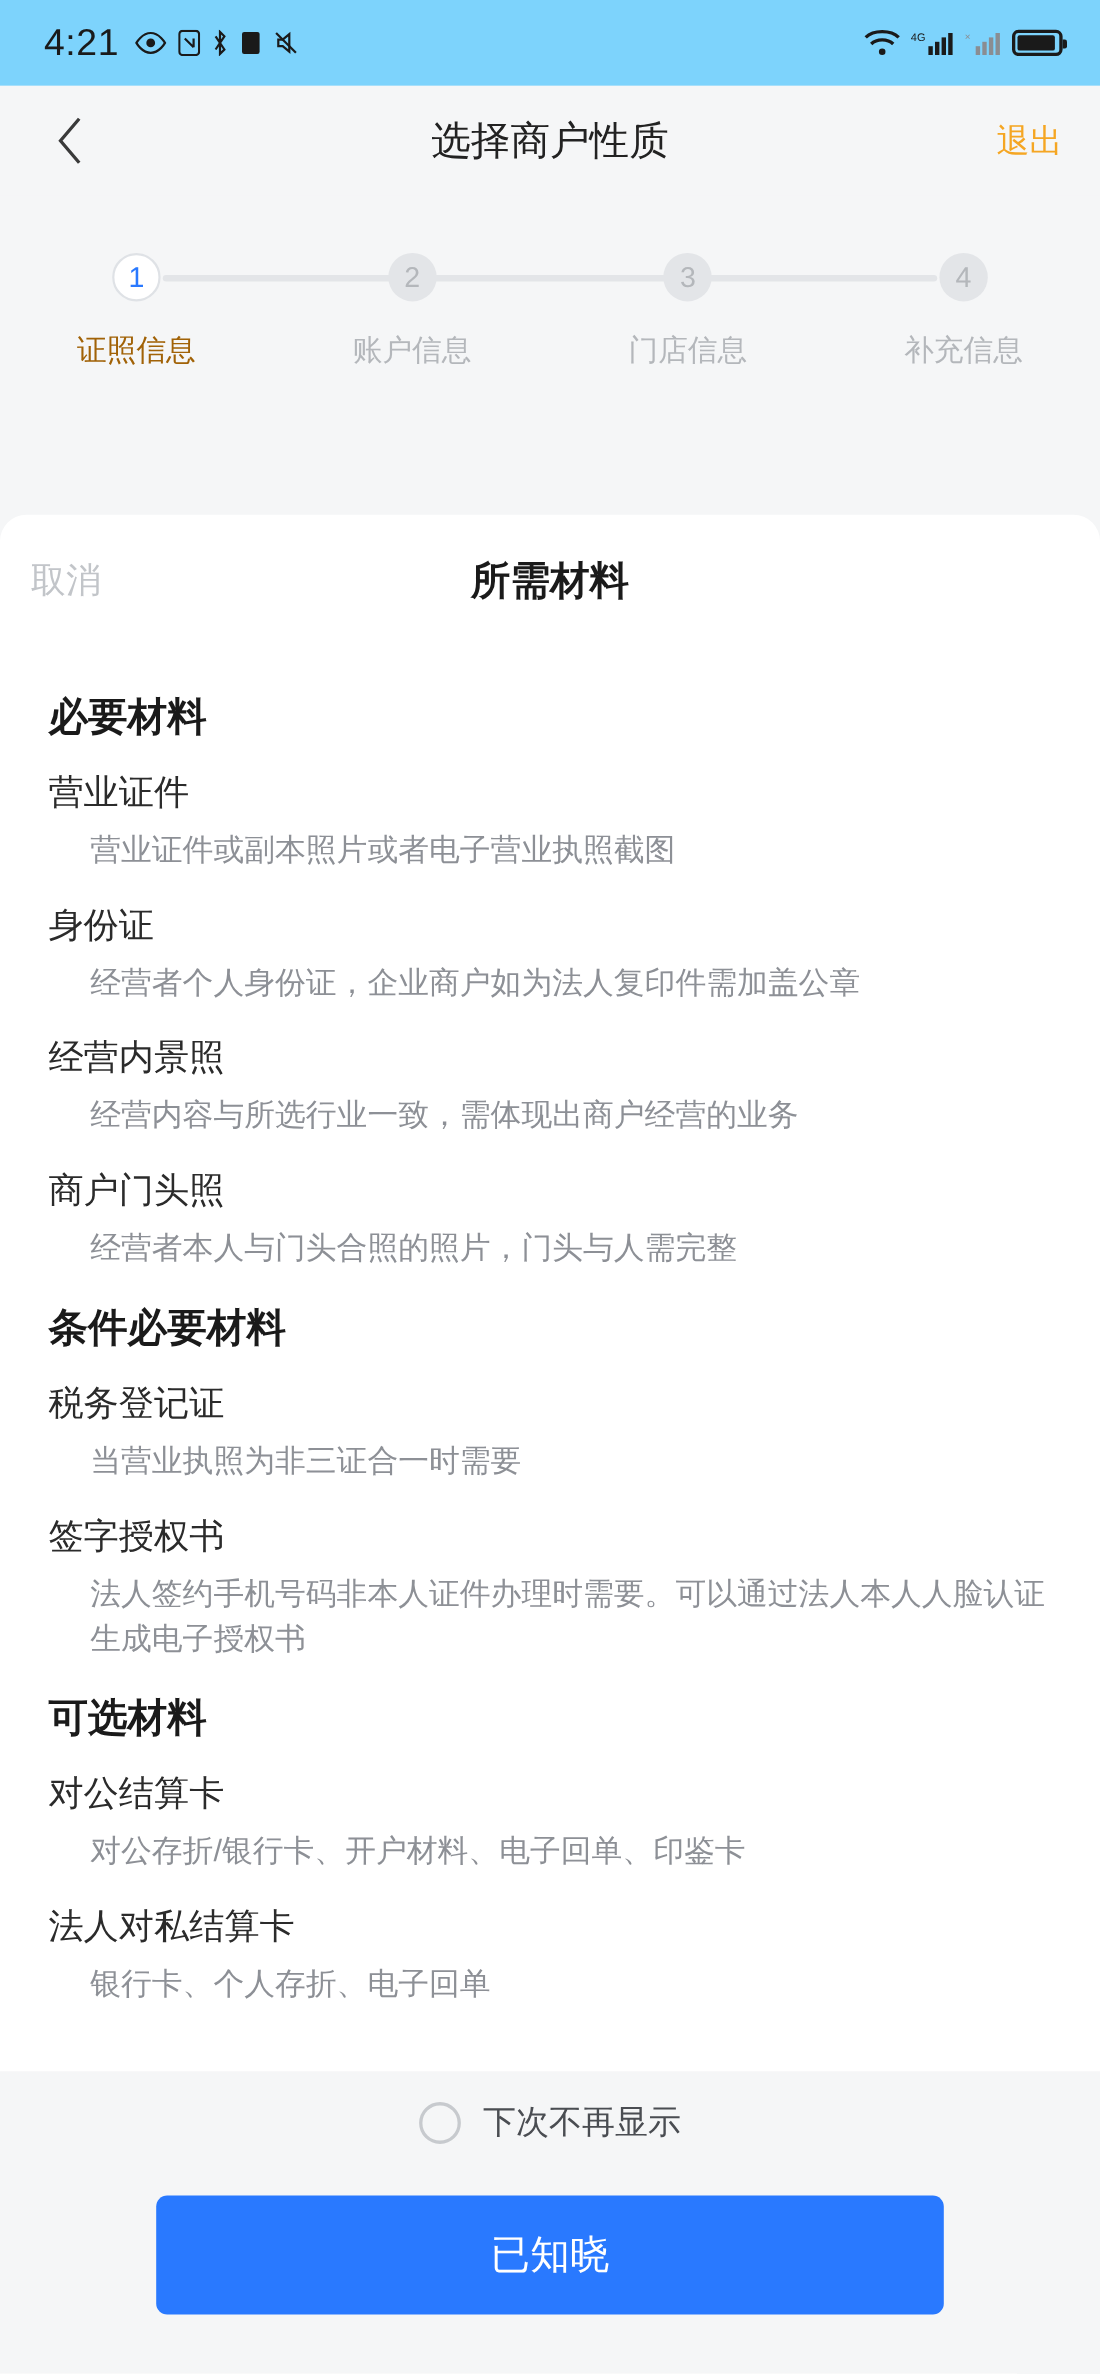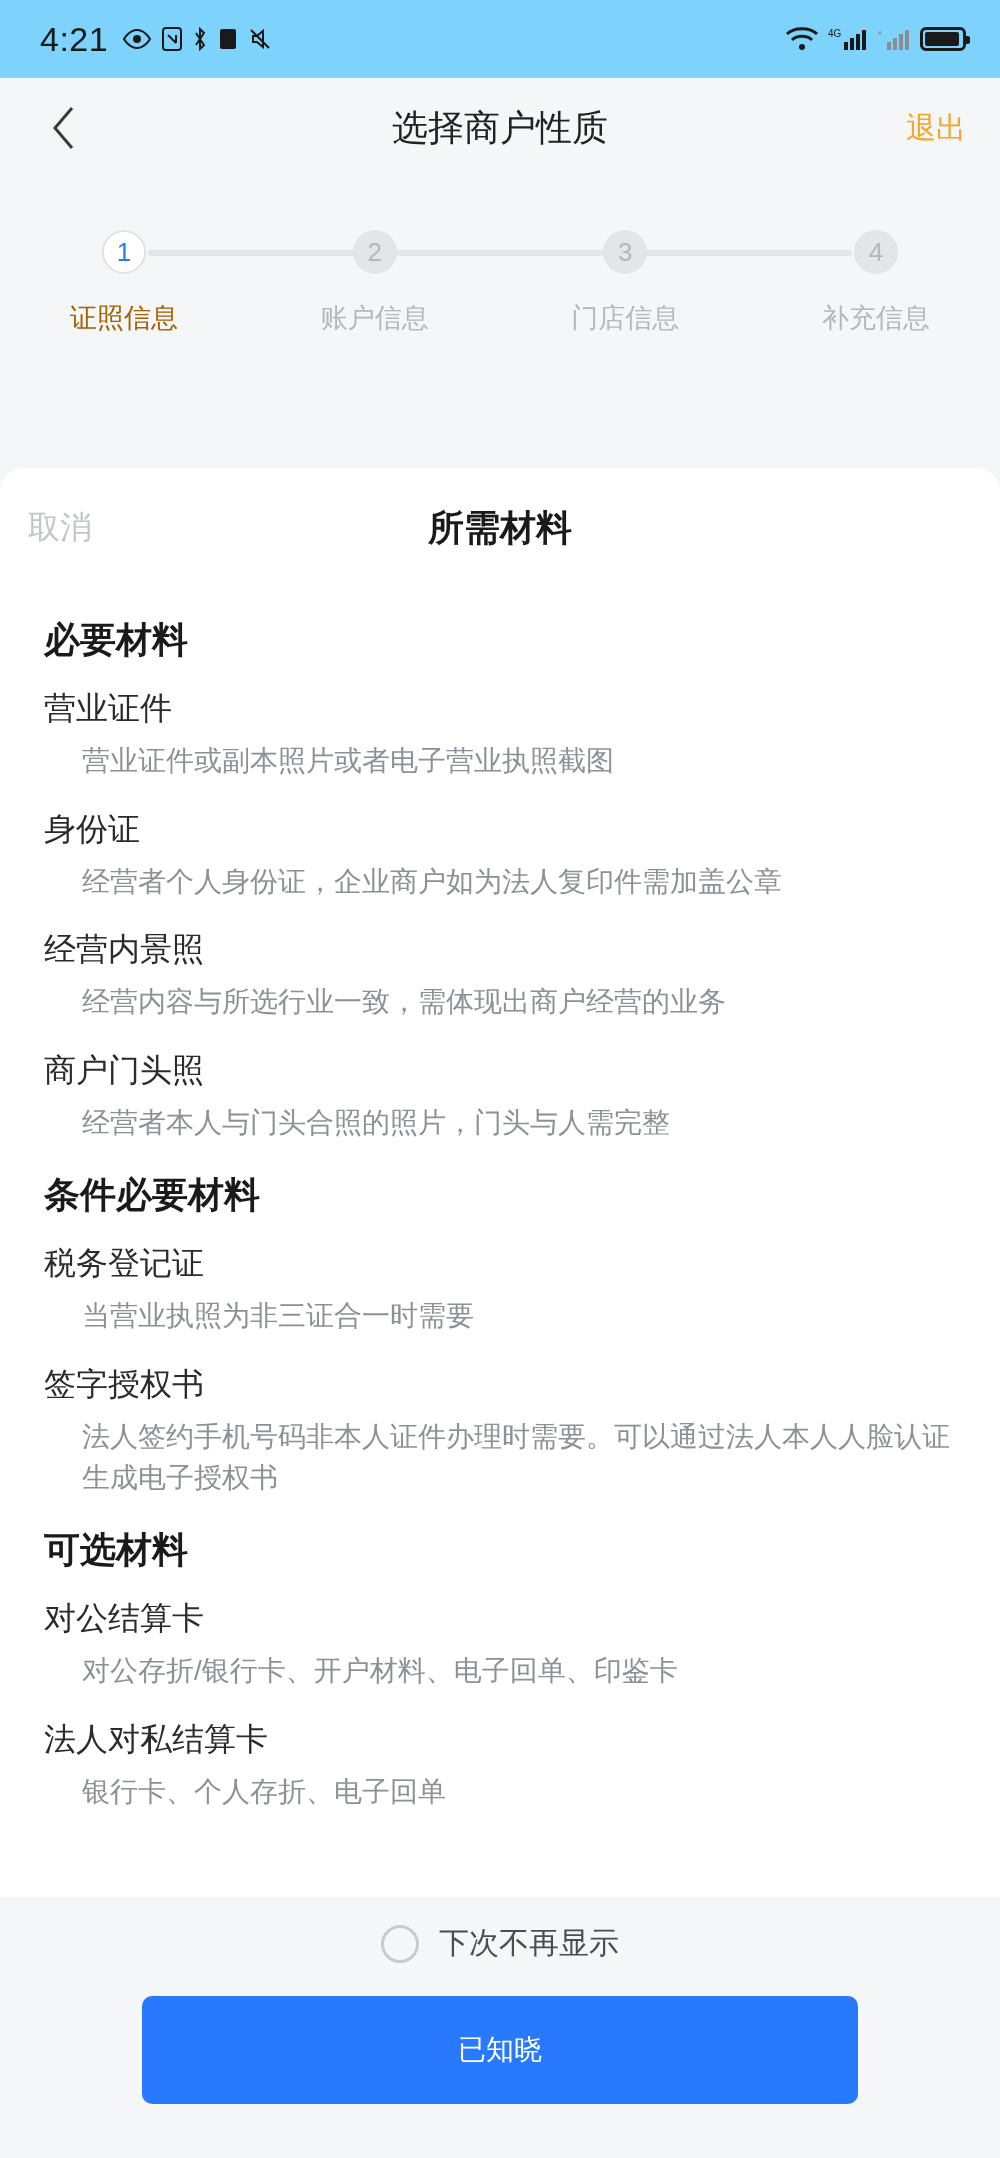--- a/index.html
+++ b/index.html
@@ -198,21 +198,21 @@
     flex: 1 1 auto;
     overflow: hidden;
     padding: 24px 44px 0 44px;
   }
   .section-title {
     font-size: 36px;
     font-weight: bold;
     color: #1a1a1a;
     margin: 28px 0 22px 0;
   }
-  .section-title:first-child { margin-top: 4px; }
+  .section-title:first-child { margin-top: 16px; }
   .item { margin-bottom: 26px; }
   .item-name {
     font-size: 32px;
     color: #2b2b2b;
     margin-bottom: 10px;
   }
   .item-desc {
     font-size: 28px;
     color: #8d9096;
     line-height: 1.45;
@@ -223,21 +223,21 @@
   .sheet-footer {
     flex: 0 0 auto;
     background: #f5f6f7;
     padding: 26px 0 54px 0;
   }
   .checkbox-row {
     display: flex;
     align-items: center;
     justify-content: center;
     gap: 20px;
-    margin-bottom: 32px;
+    margin-bottom: 46px;
   }
   .checkbox {
     width: 38px;
     height: 38px;
     border-radius: 50%;
     border: 3px solid #c7cace;
     background: transparent;
   }
   .checkbox-label {
     font-size: 30px;
@@ -245,21 +245,21 @@
   }
   .primary-btn {
     display: block;
     width: 716px;
     margin: 0 auto;
     height: 108px;
     line-height: 108px;
     text-align: center;
     background: #2979ff;
     color: #ffffff;
-    font-size: 28px;
+    font-size: 36px;
     border: none;
     border-radius: 10px;
     font-family: inherit;
   }
 </style>
 </head>
 <body>
 
 <div class="phone">
 

